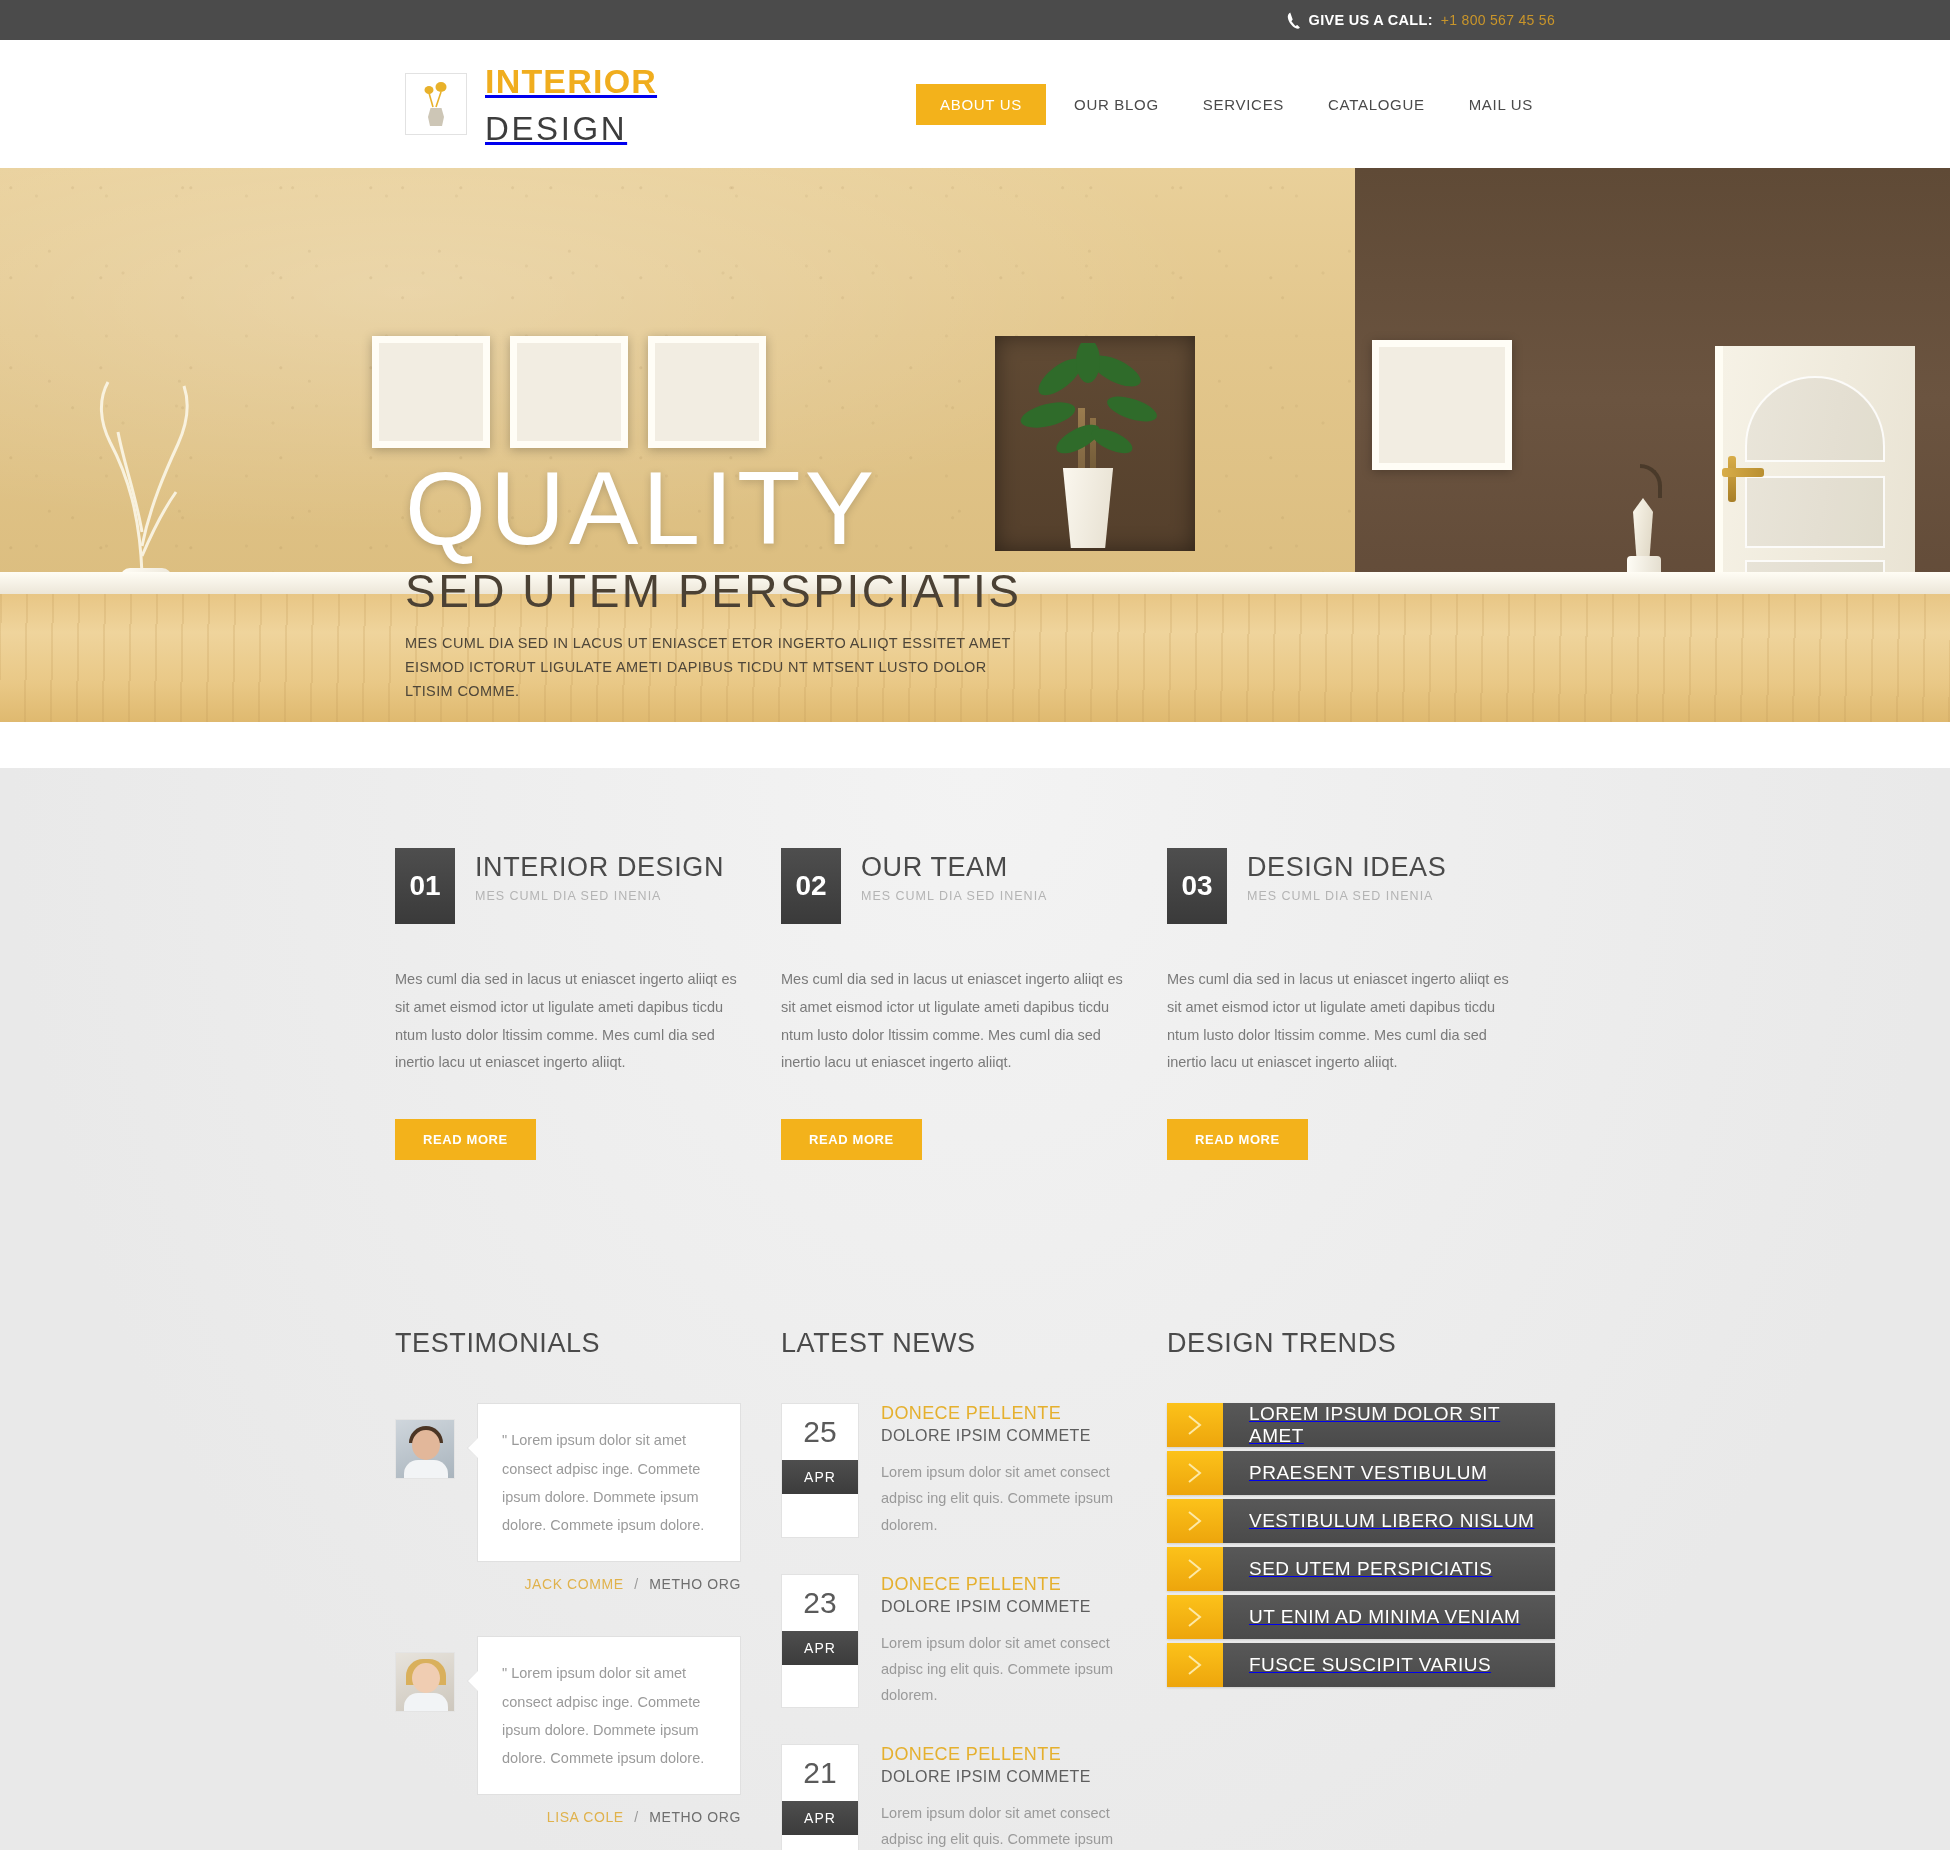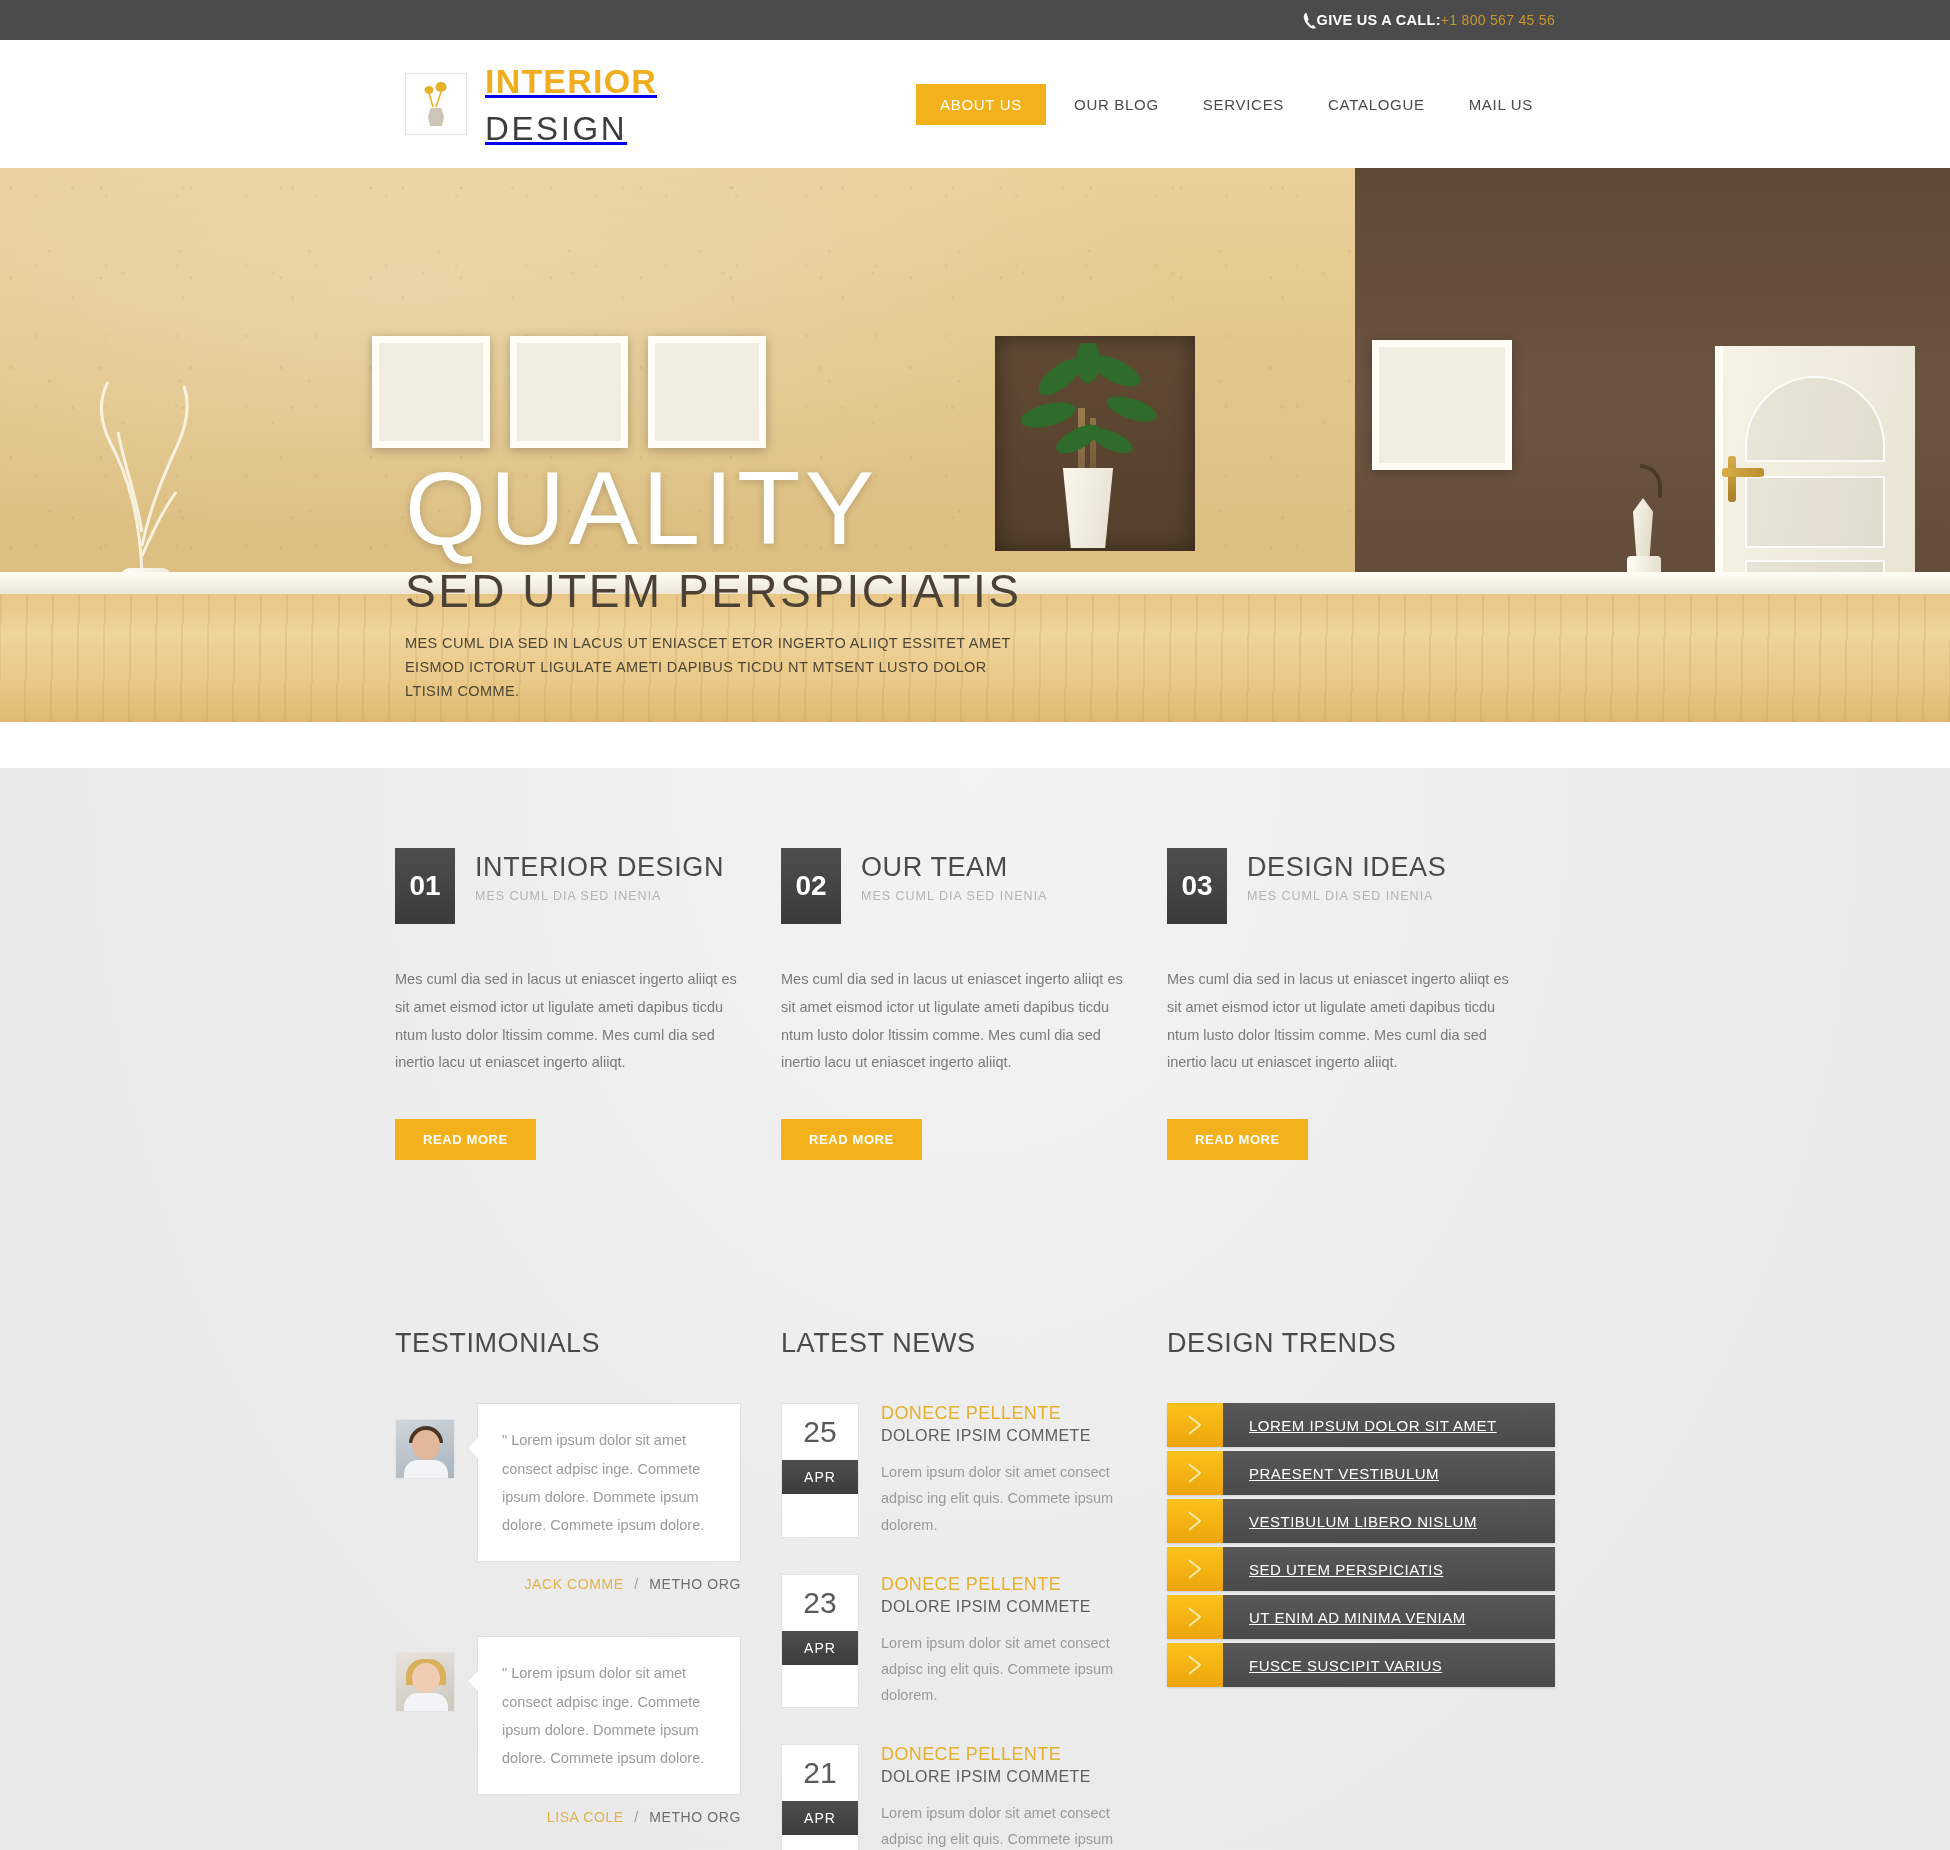--- a/index.html
+++ b/index.html
@@ -10,21 +10,21 @@
     overflow:hidden;
   }
   .page { width:1950px; height:1850px; position:relative; background:#ffffff; }
 
   
   .topbar {
     height:40px; background:#4b4b4b; position:relative;
     display:flex; align-items:center; justify-content:flex-end;
     padding-right:395px;
   }
-  .topbar-inner { display:flex; align-items:center; }
+  .topbar-inner { display:flex; align-items:center; gap:8px; }
   .phone-icon { width:14px; height:17px; display:block; }
   .call-label {
     color:#ffffff; font-size:14.5px; font-weight:bold; letter-spacing:.3px;
   }
   .call-number { color:#c9952a; font-size:14px; letter-spacing:.3px; }
 
   
   .header {
     height:128px; background:#ffffff; position:relative;
     display:flex; align-items:center;
@@ -256,22 +256,22 @@
     box-shadow:0 1px 2px rgba(0,0,0,.12);
   }
   .trend-arrow {
     width:56px; flex:0 0 56px;
     background:linear-gradient(180deg,#fcc21a,#eda50c);
     display:flex; align-items:center; justify-content:center;
   }
   .trend-arrow svg { display:block; }
   .trend-label {
     flex:1; background:linear-gradient(180deg,#585858,#4a4a4a);
-    color:#ffffff; font-size:15px; letter-spacing:.5px;
-    display:flex; align-items:center; padding-left:26px;text-decoration:underline;
+    color:#ffffff; font-size:19px; letter-spacing:.5px;
+    display:flex; align-items:center; padding-left:26px;
   }
 </style>
 </head>
 <body>
 
 <div class="page">
 
   <div class="topbar">
     <div class="topbar-inner">
       <span class="phone-icon">

